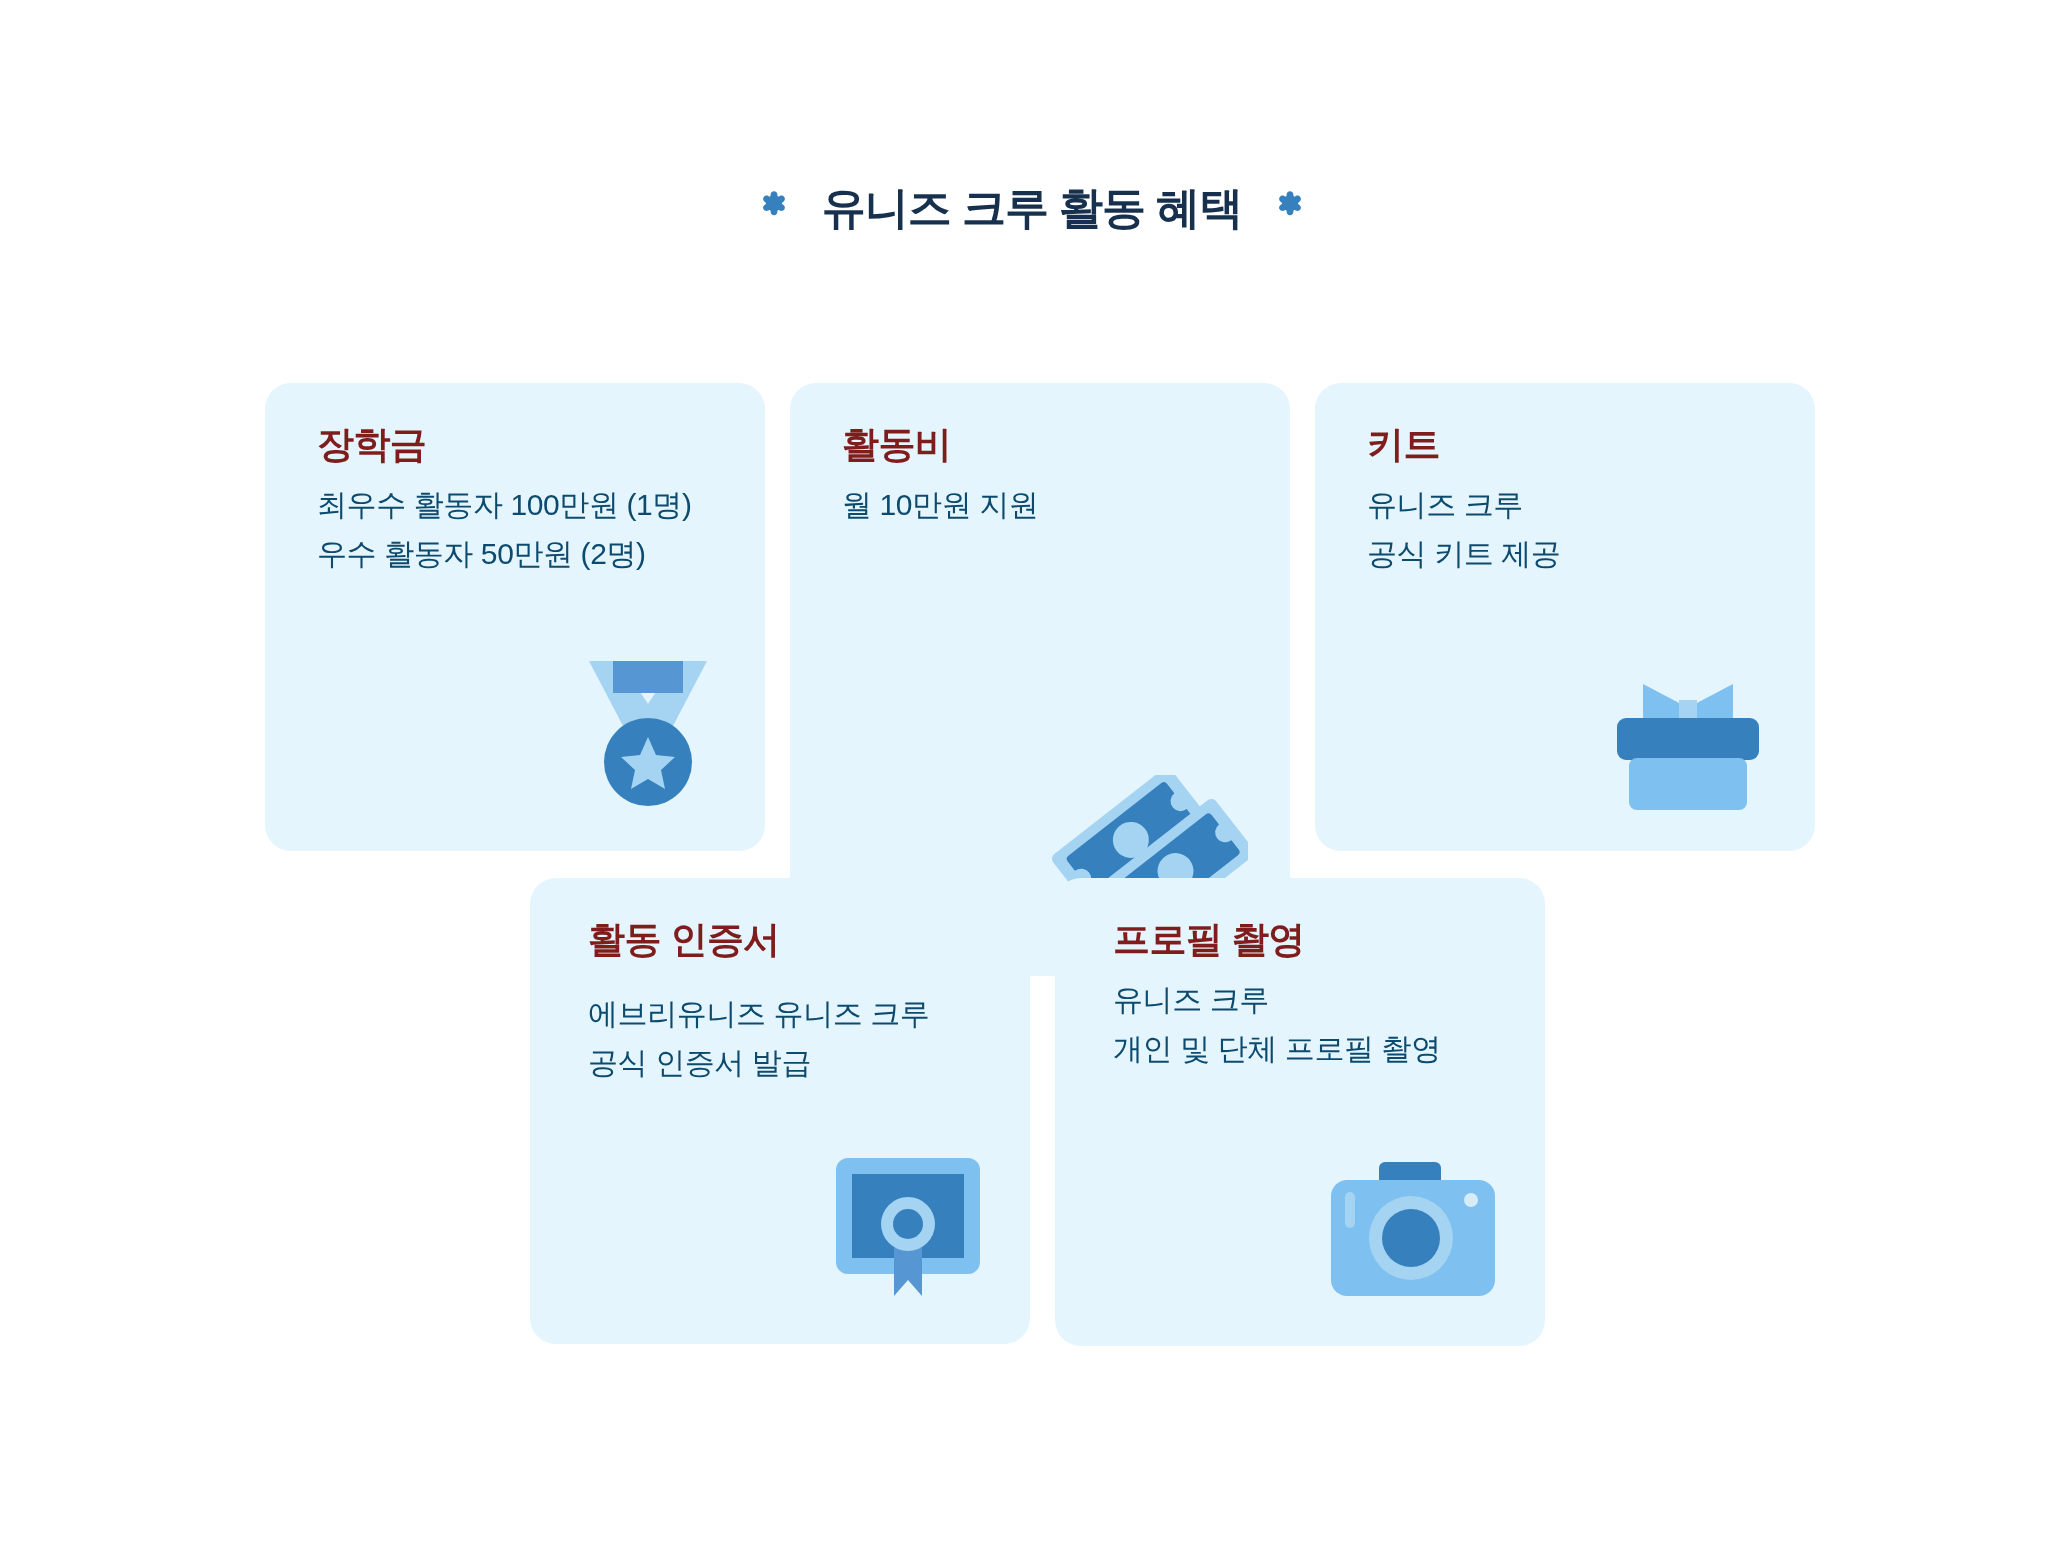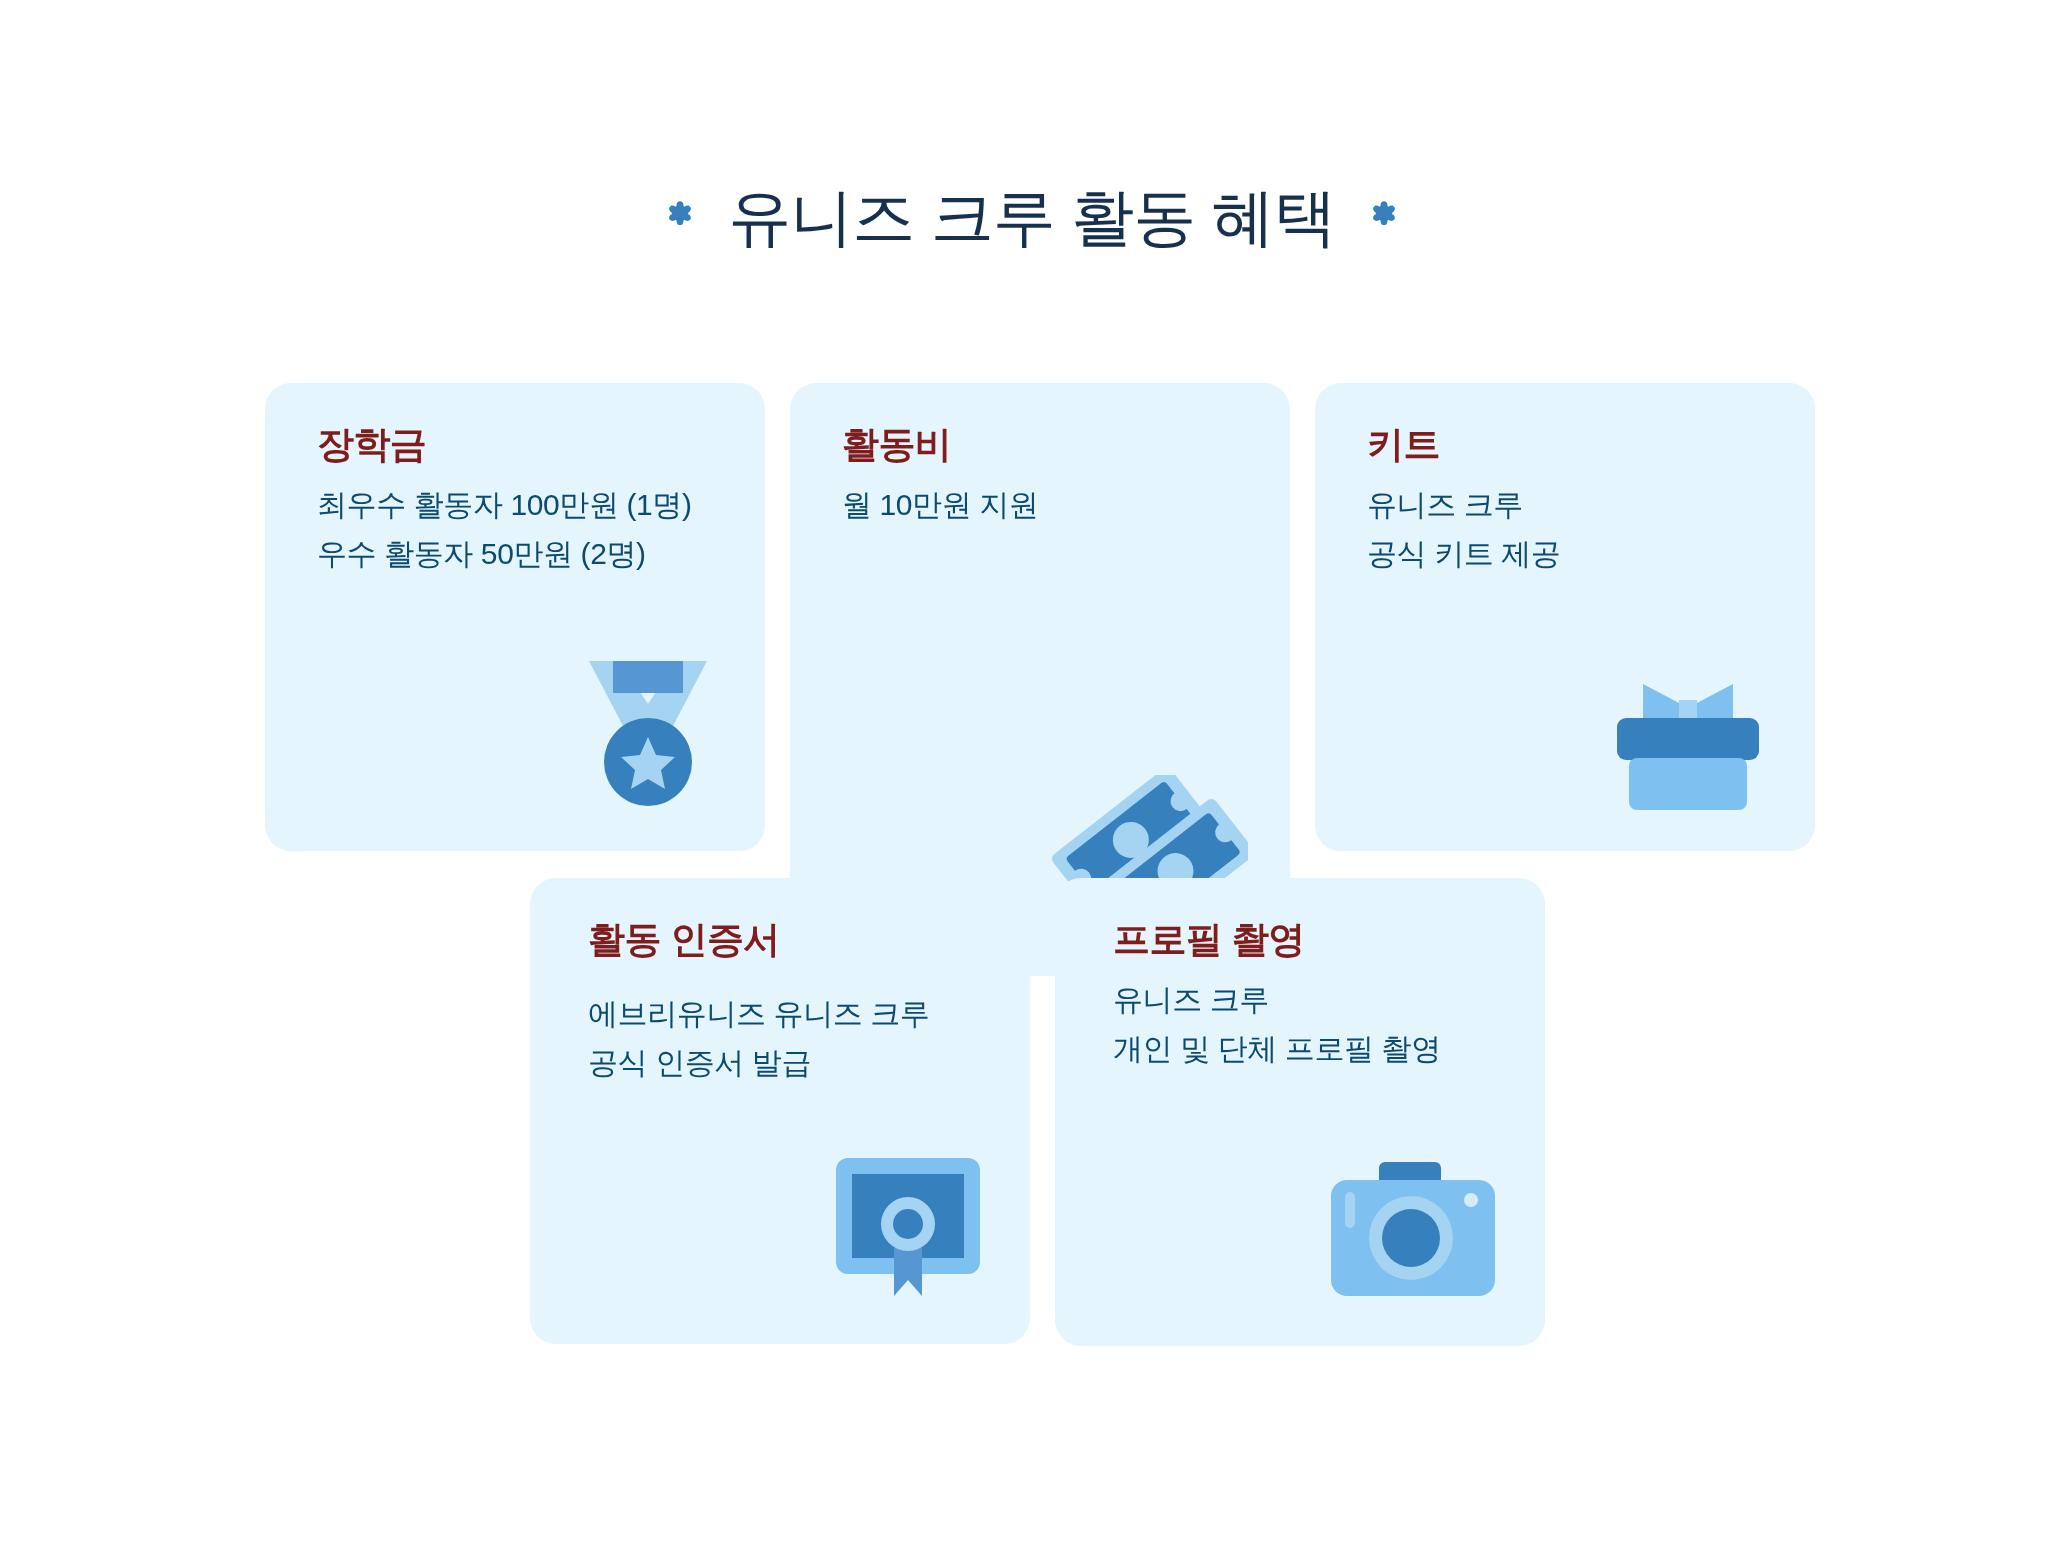--- a/index.html
+++ b/index.html
@@ -28,22 +28,22 @@
     position: absolute;
     left: 0;
     top: 186px;
     width: 2064px;
     display: flex;
     align-items: center;
     justify-content: center;
     gap: 30px;
   }
   .title-text {
-    font-size: 63px;
-    font-weight: 400;
+    font-size: 44px;
+    font-weight: 700;
     letter-spacing: -1px;
     color: #16304d;
     line-height: 1;
     white-space: nowrap;
   }
   .sparkle {
     width: 36px;
     height: 36px;
     flex: 0 0 auto;
     display: block;

